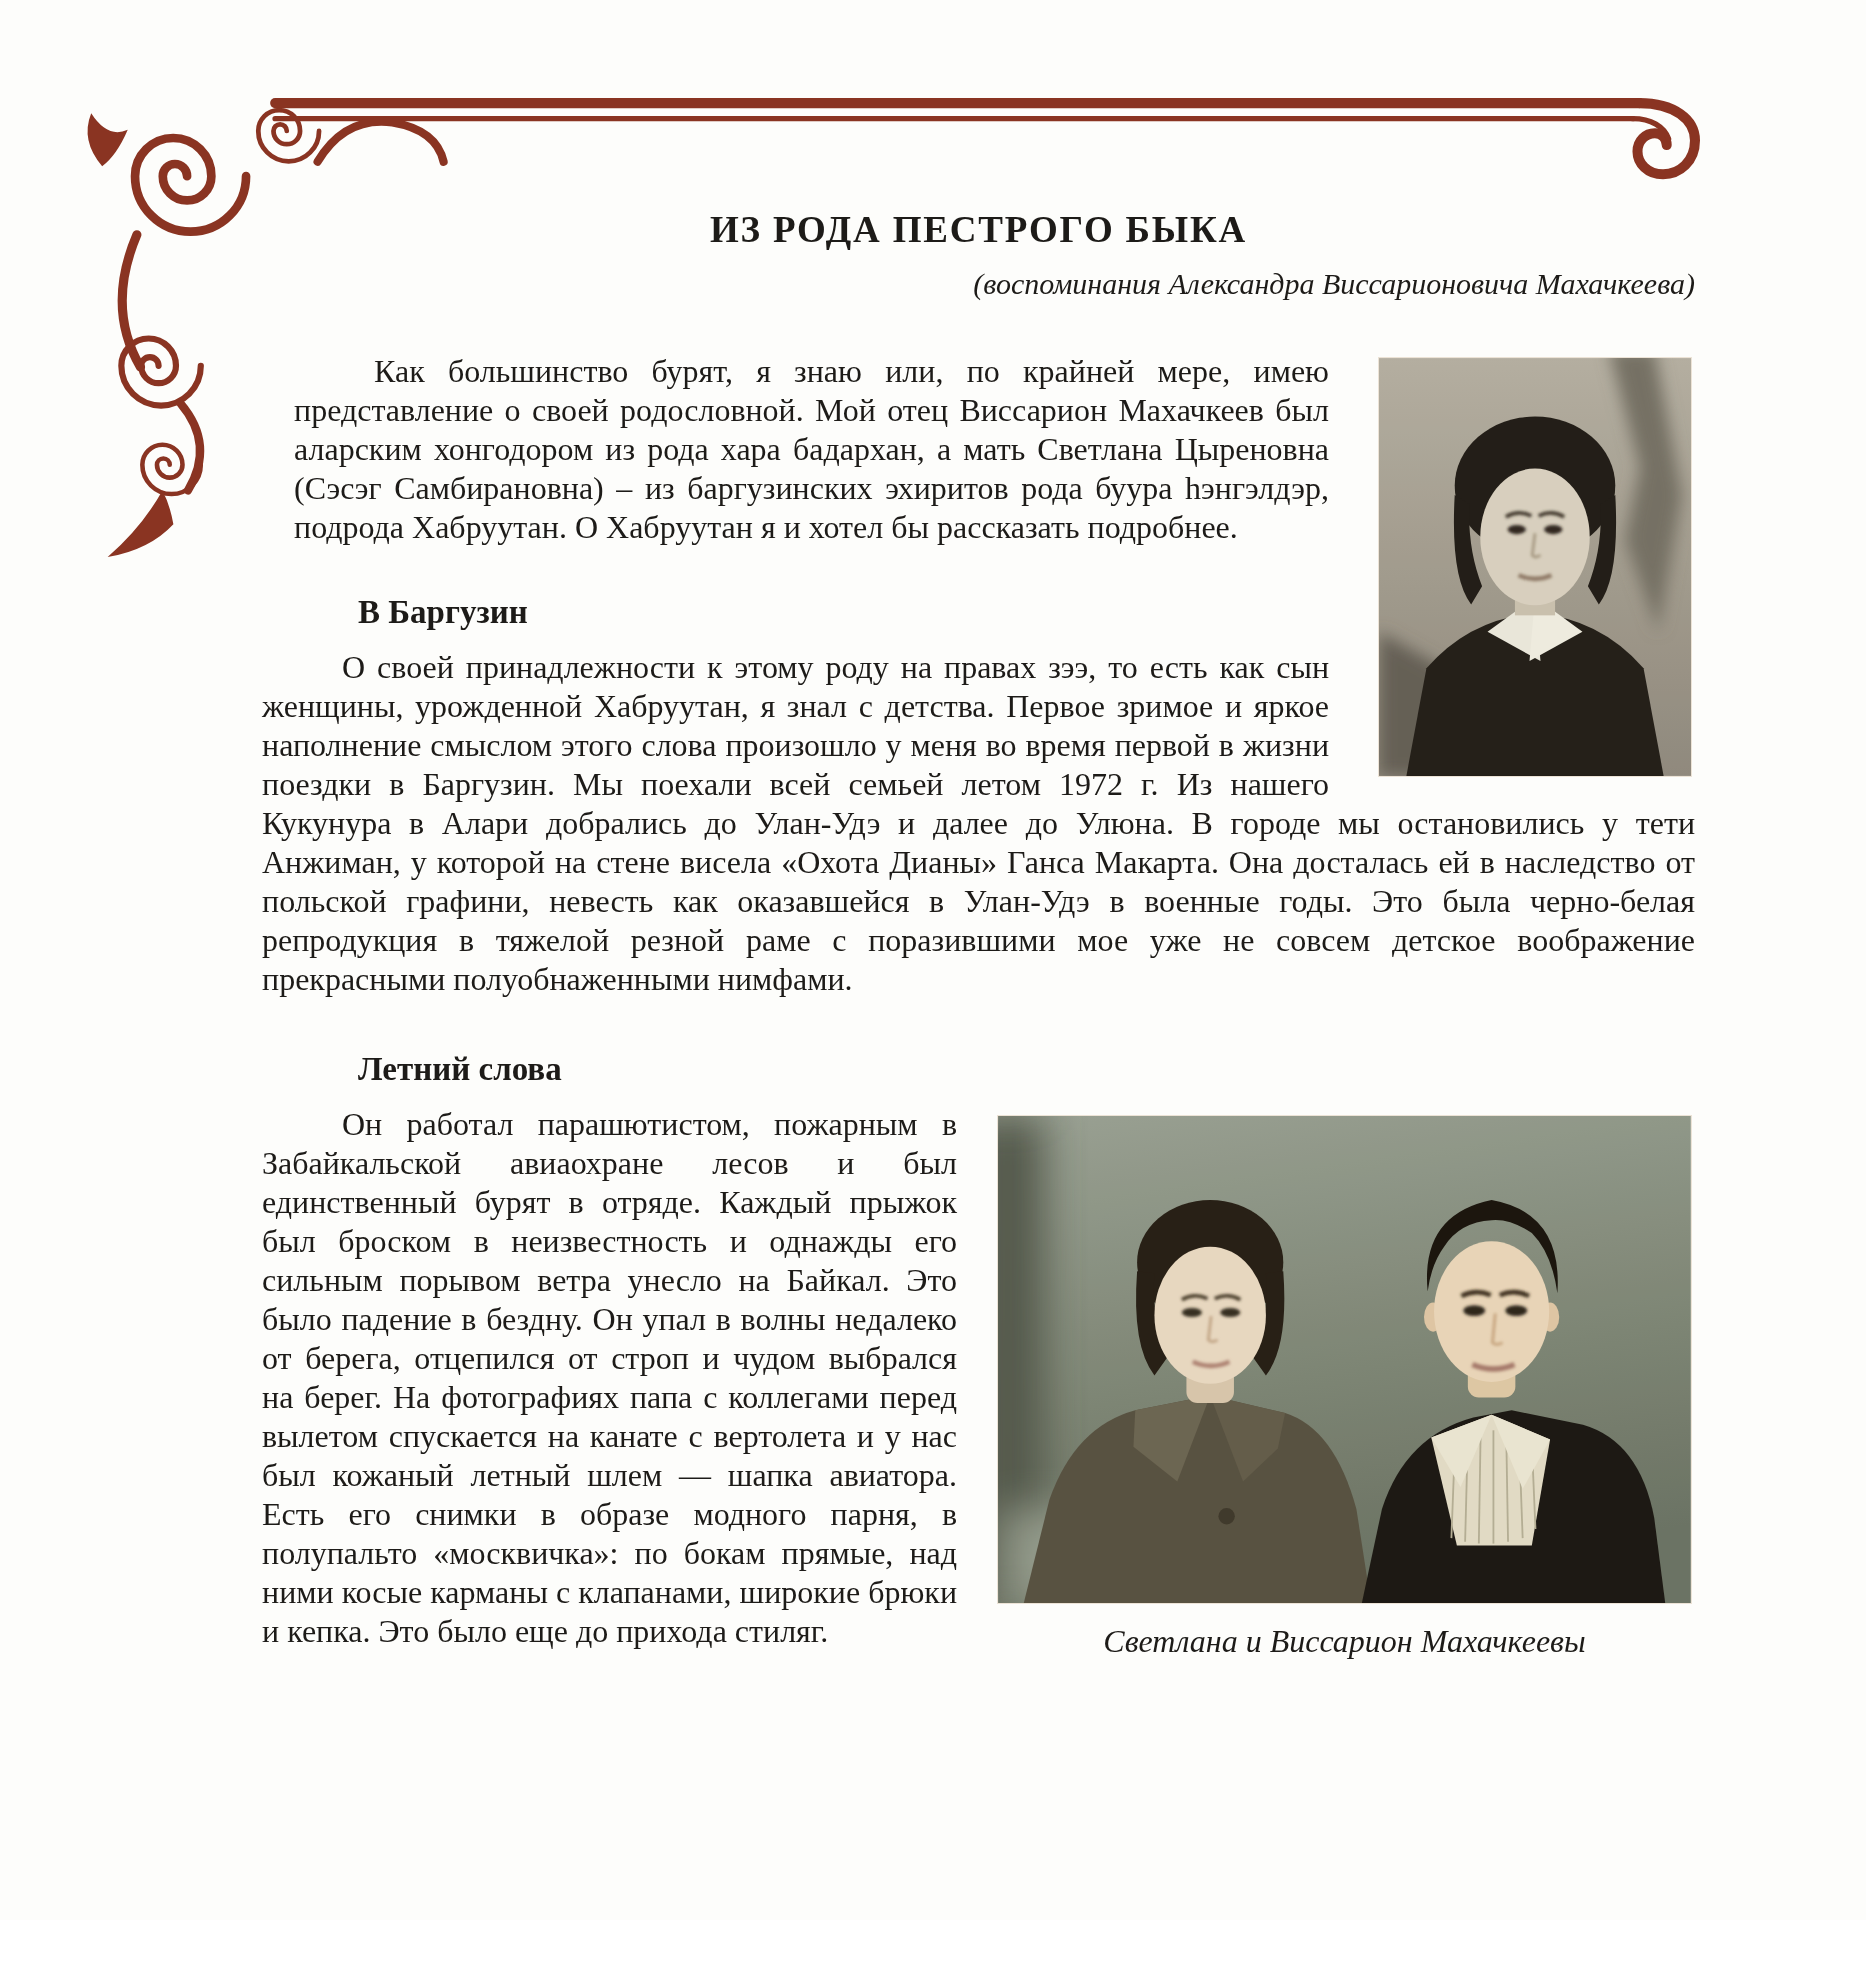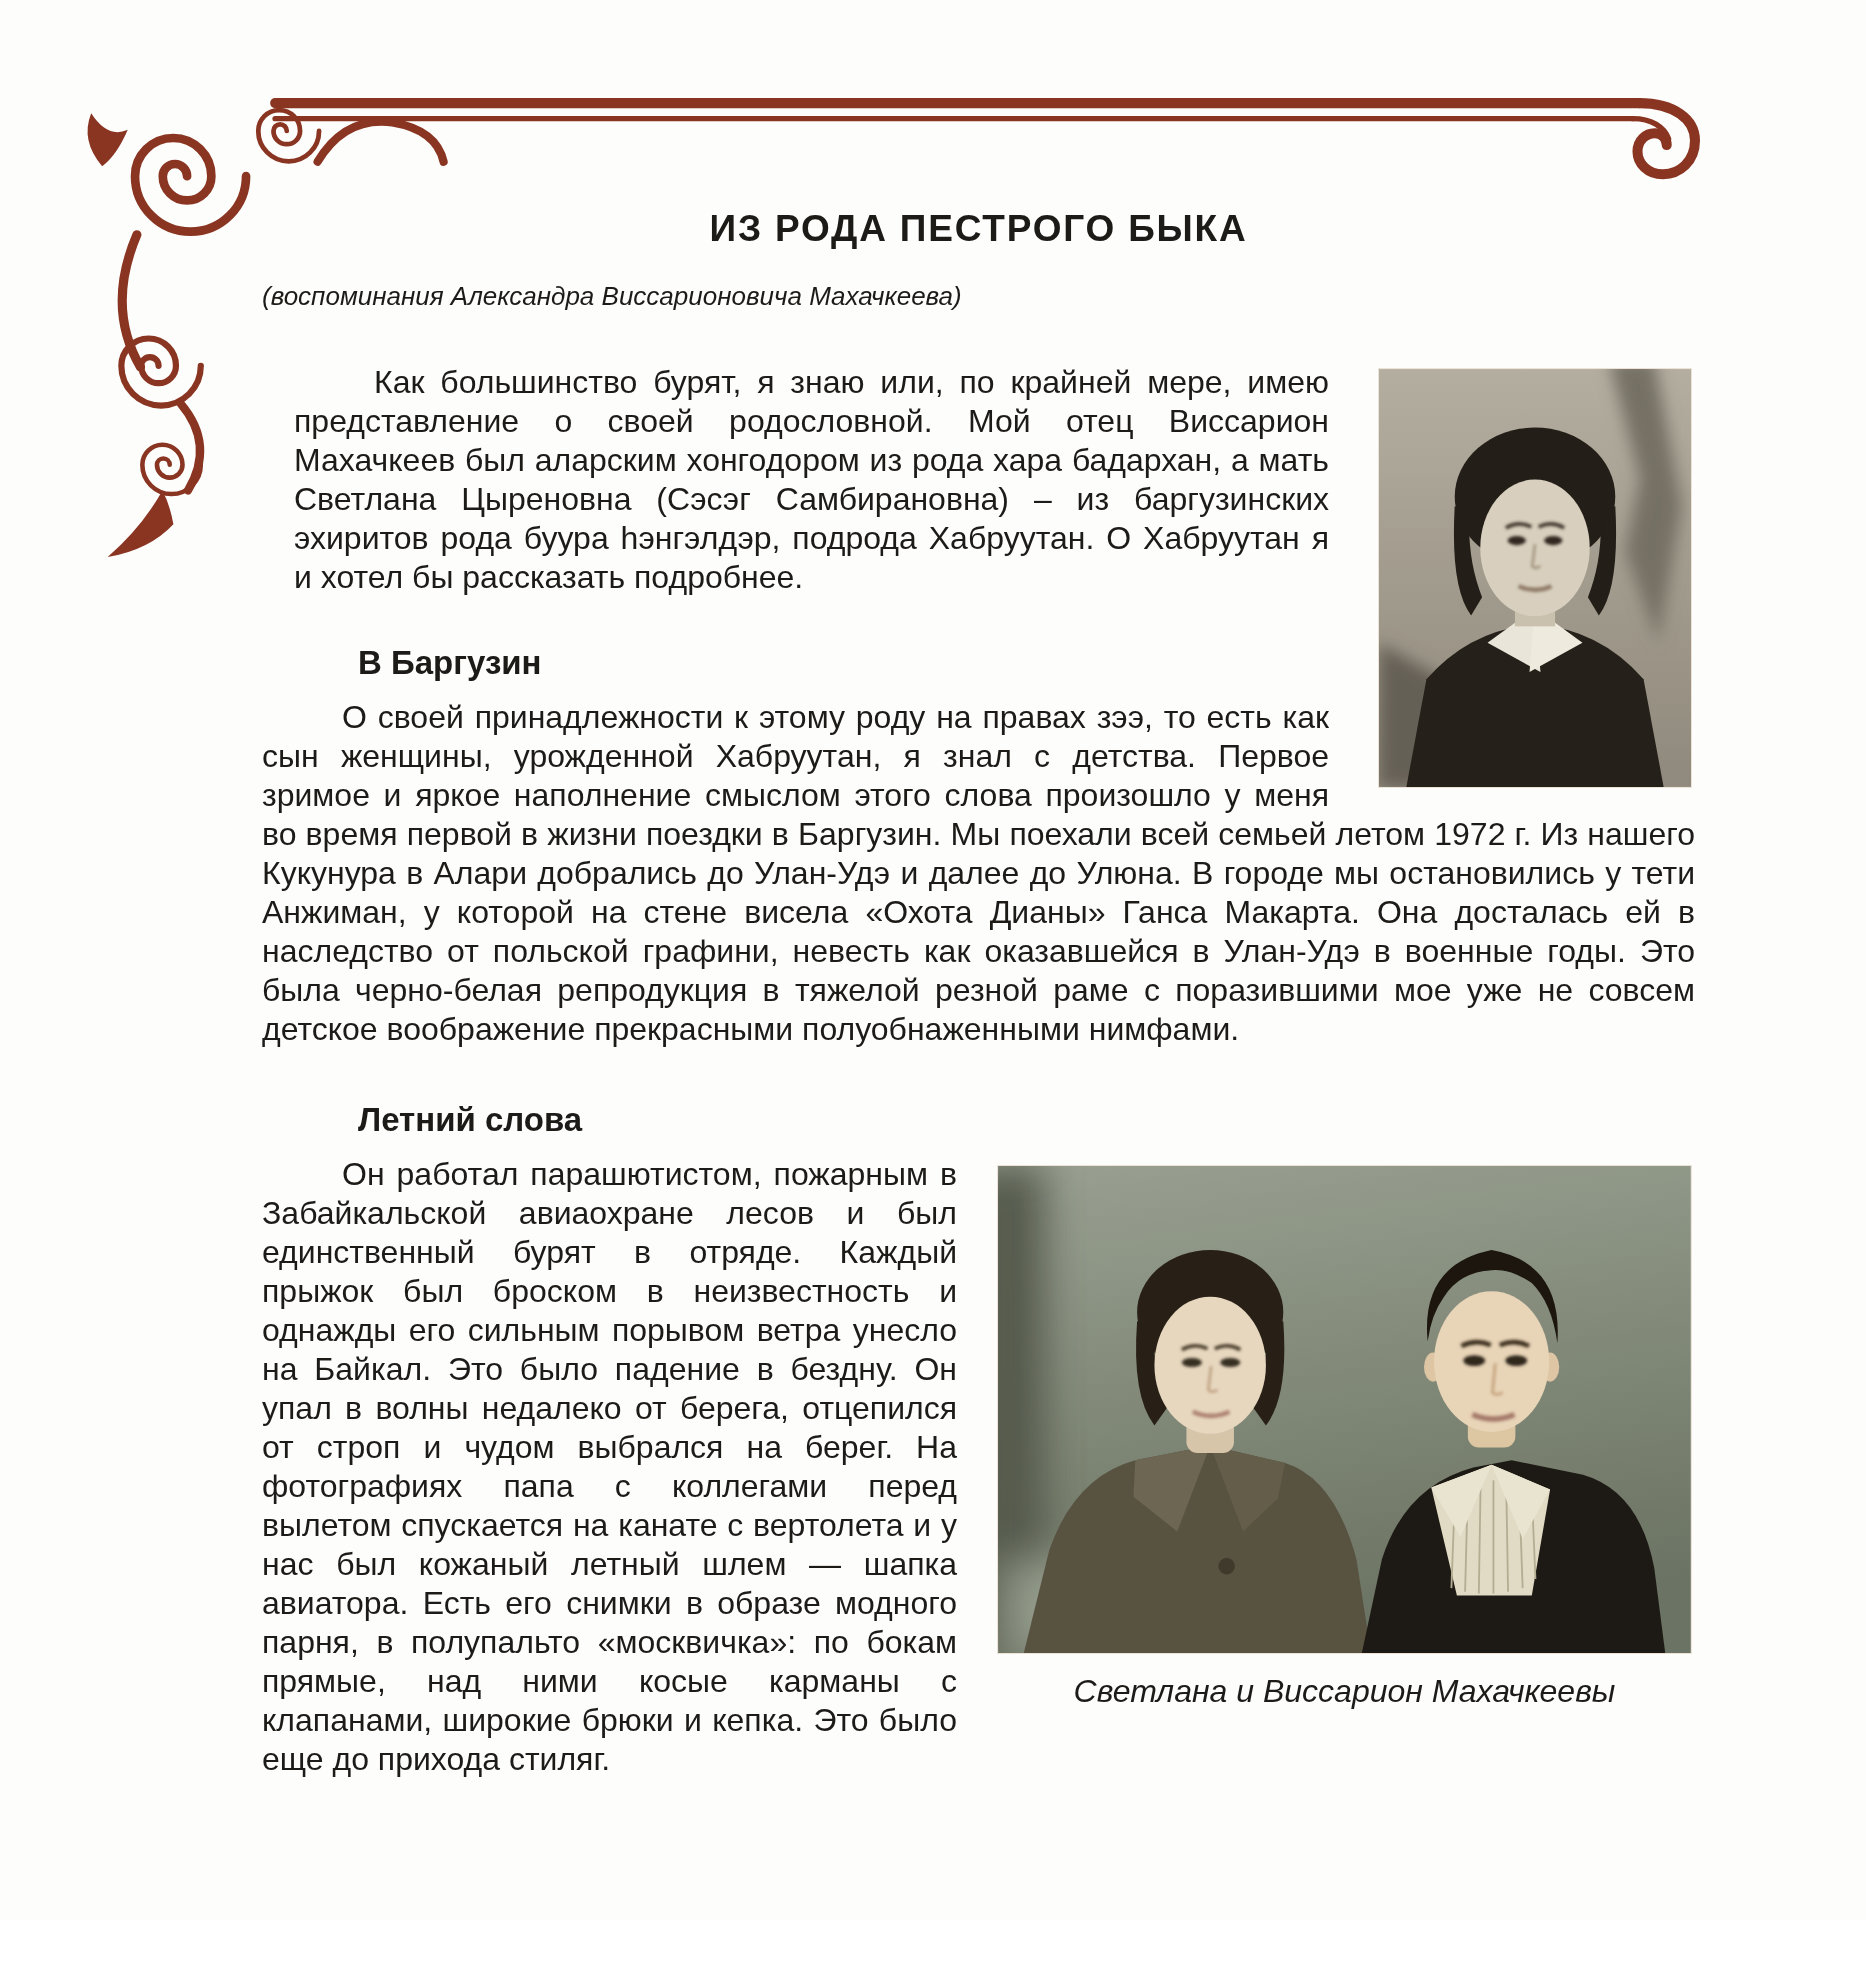--- a/index.html
+++ b/index.html
@@ -1,34 +1,34 @@
 <!DOCTYPE html>
 <html style="font-size:14.6px"><head>
 <meta charset="utf-8">
 <style>
   html,body { margin:0; padding:0; background:#ffffff; }
   .page {
     position:relative;
     width:1867px; height:1920px;
     background:#fdfdfb;
-    font-family:Liberation Sans, sans-serif;
+    font-family:Liberation Serif, serif;
     color:#1d1b18;
     overflow:hidden;
   }
   .corner-orn { position:absolute; left:71px; top:75px; }
   .header-rule { position:absolute; left:0; top:0; }
   .content { position:absolute; left:262px; top:0; width:1433px; }
   h1.title {
     margin:208px 0 0 0;
     font-size:37px; font-weight:bold;
     letter-spacing:1.8px; text-align:center;
   }
   .subtitle {
-    margin-top:31px;
-    font-size:26px; font-style:italic; text-align:left;
+    margin-top:16px;
+    font-size:30px; font-style:italic; text-align:right;
   }
   p.body {
     margin:0;
     font-size:32px; line-height:39px;
     text-align:justify; text-indent:80px;
   }
   p.first { margin-top:51px;margin-left:32px; }
   h2.sect {
     margin:16px; font-size:33px; font-weight:bold;
     line-height:39px; text-indent:80px;

